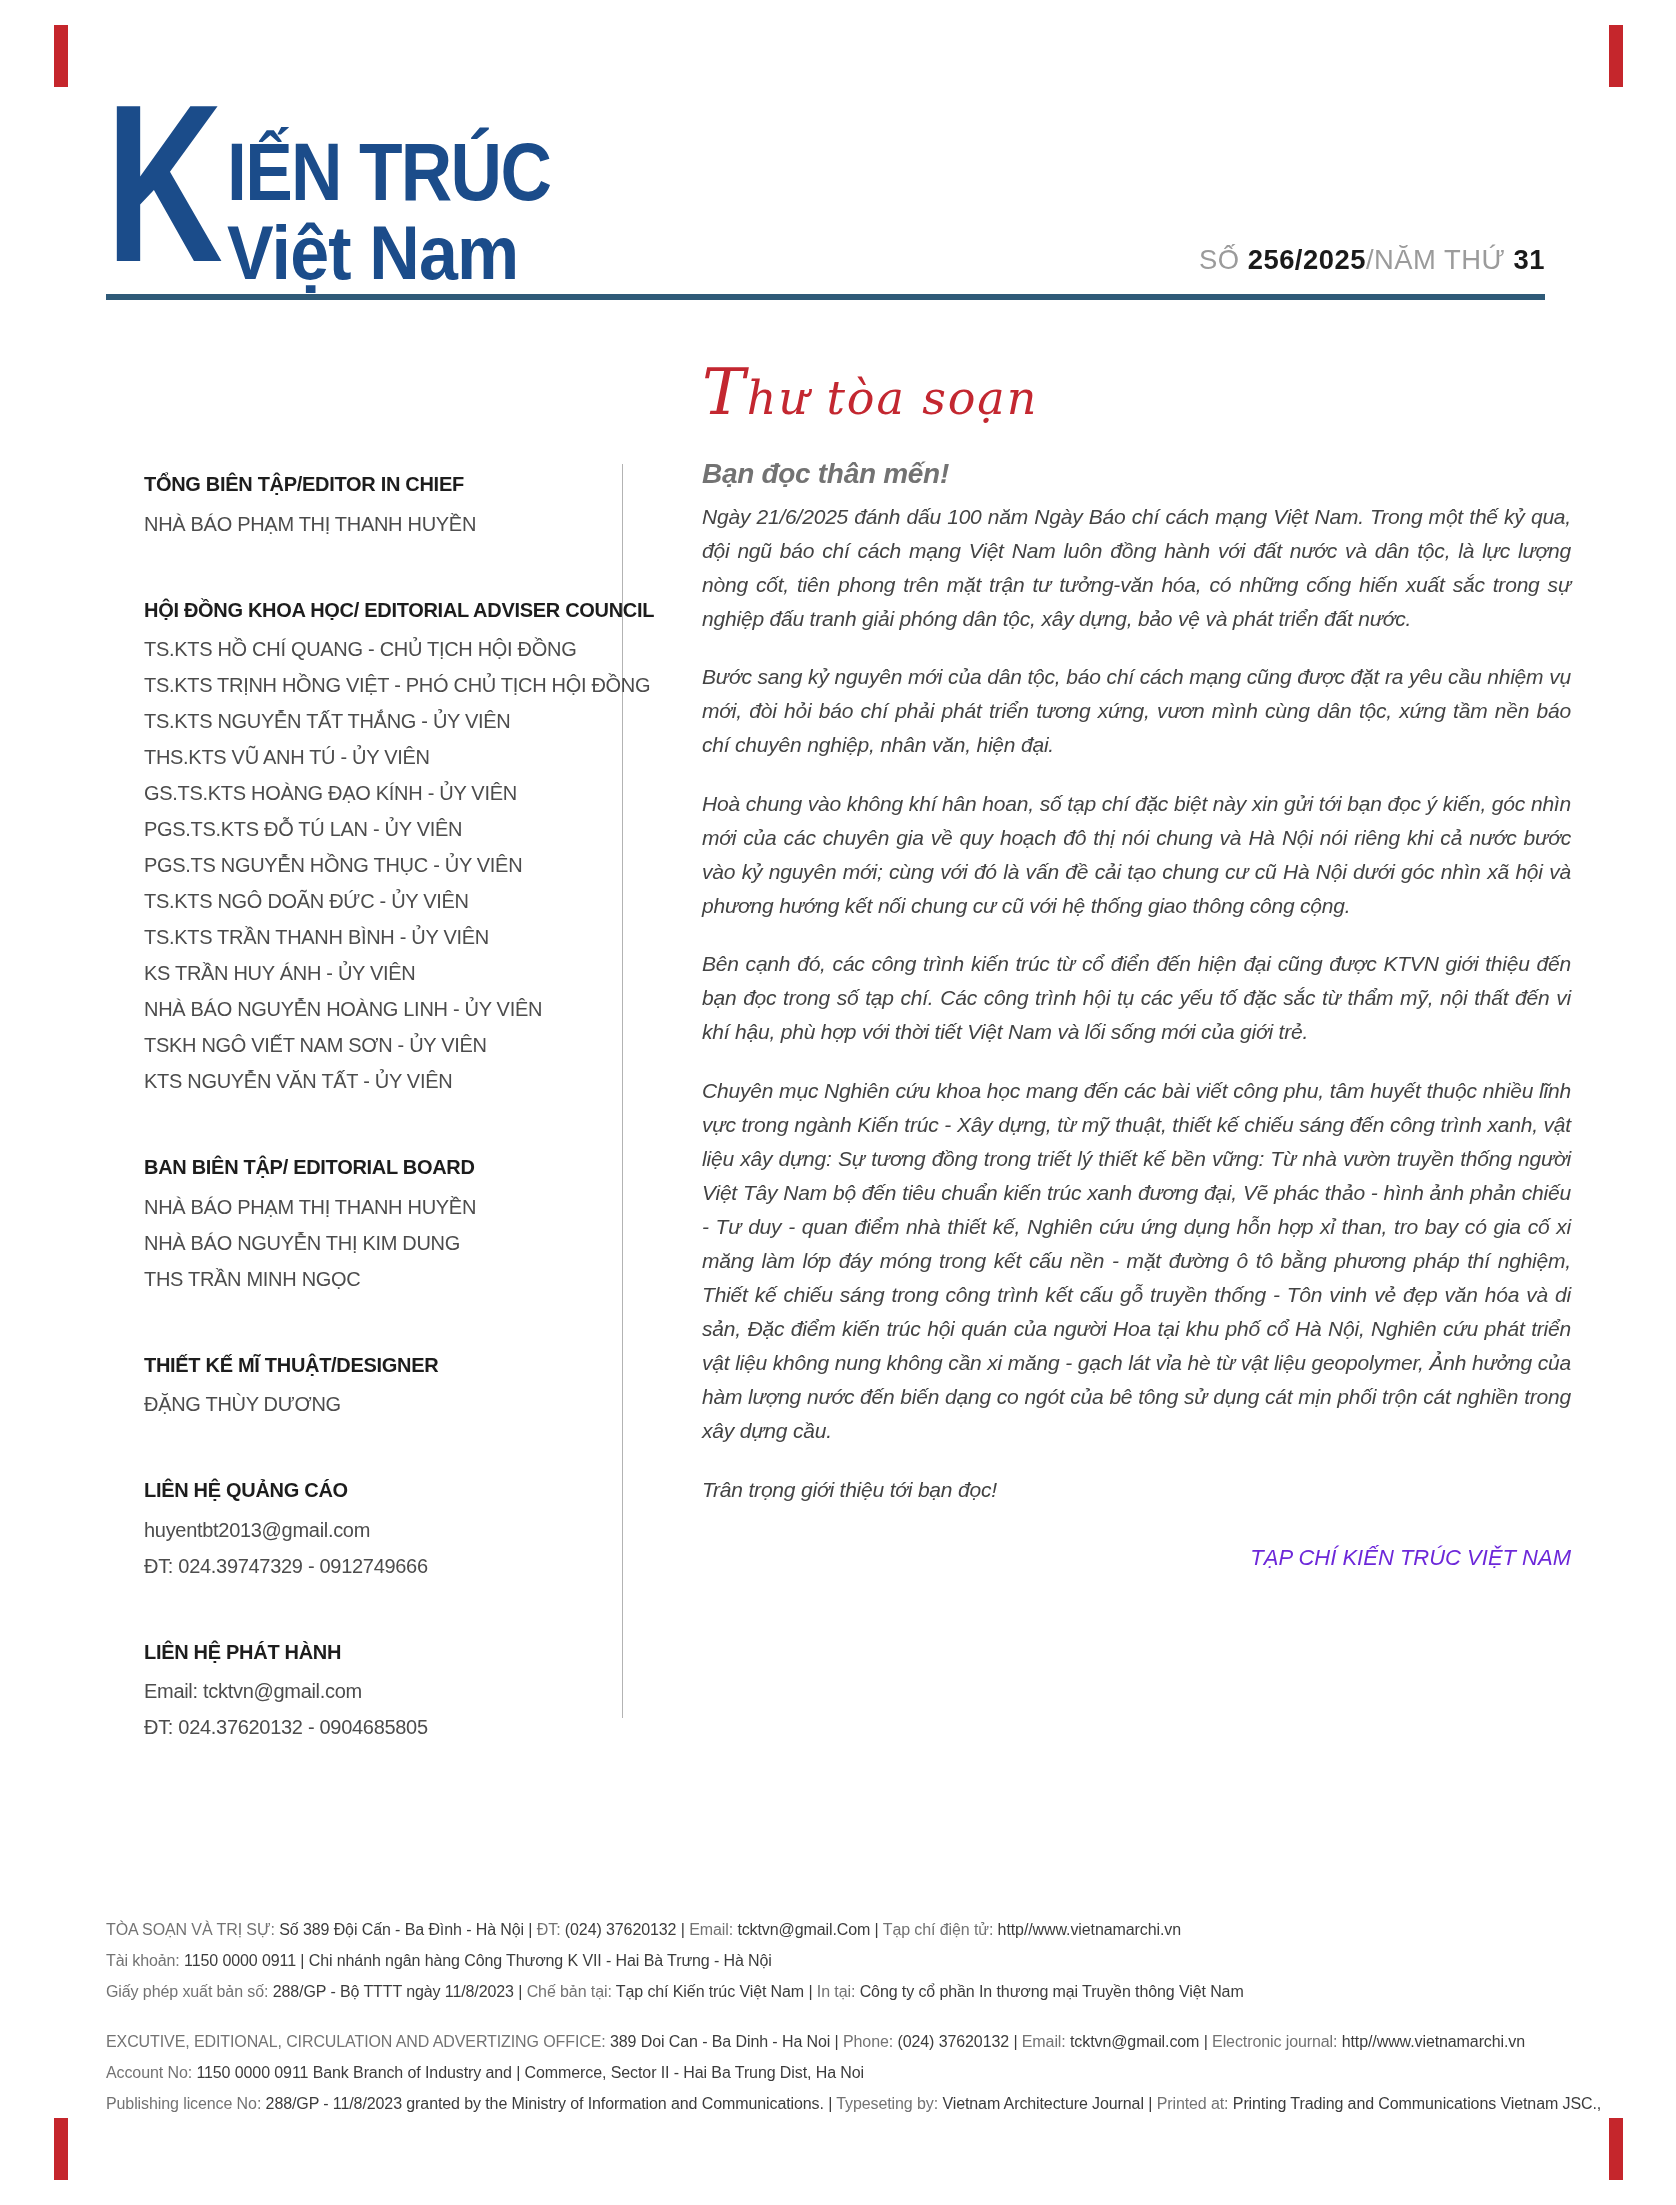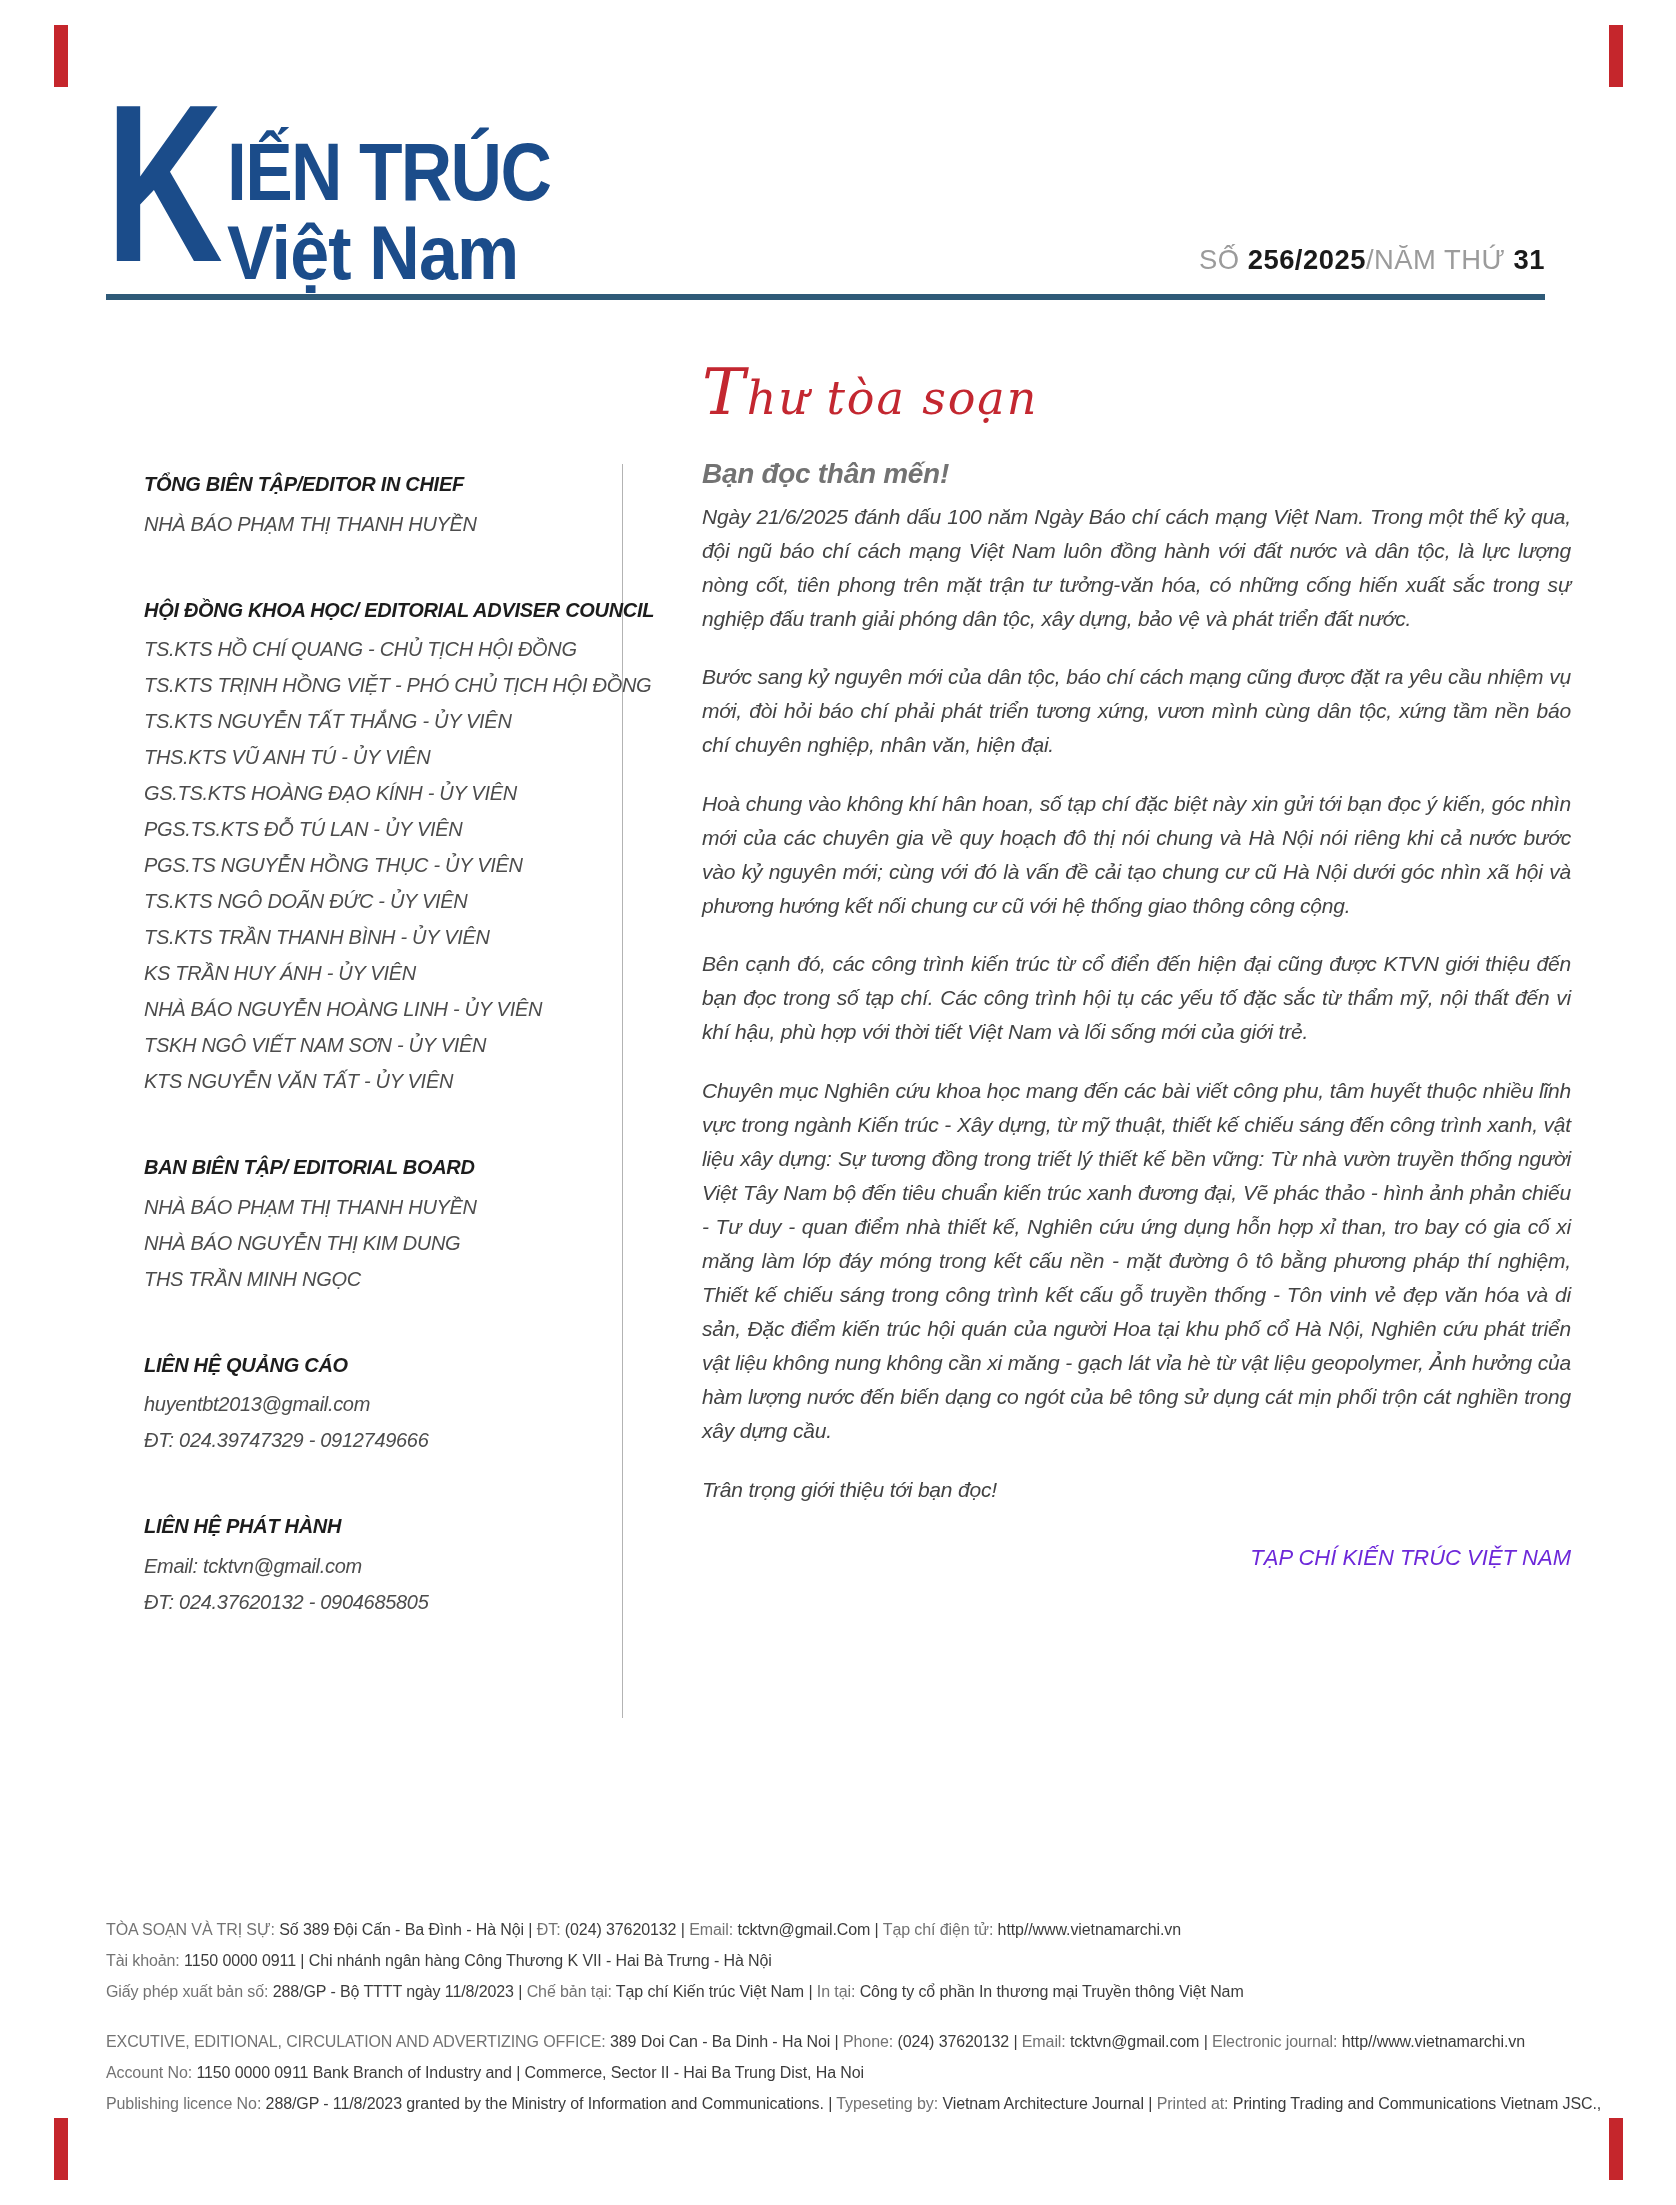--- a/index.html
+++ b/index.html
@@ -36,21 +36,21 @@
   .issue .seg-light{color:#9b9b9b;font-weight:normal;}
   .issue .seg-bold{color:#1a1a1a;font-weight:bold;}
 
   .header-rule{position:absolute;left:106px;right:132px;top:294px;height:5.7px;background:#2f5a78;}
 
   
   .v-divider{position:absolute;left:622px;top:464px;height:1254px;width:0.9px;background:#b3b3b3;}
 
   
   .masthead{position:absolute;left:144px;top:473px;width:468px;}
-  .m-section{margin-bottom:57px;font-style:italic;}
+  .m-section{margin-bottom:57px;}
   .m-title{
     font-weight:bold;font-size:20px;color:#1d1d1d;
     letter-spacing:-0.3px;white-space:nowrap;margin-bottom:9.5px;
   }
   .m-item{
     font-size:20px;color:#4c4c4c;line-height:36px;
     letter-spacing:-0.3px;white-space:nowrap;font-weight:normal;
   }
 
   
@@ -127,20 +127,24 @@
         <div class="m-item">TSKH NGÔ VIẾT NAM SƠN - ỦY VIÊN</div>
         <div class="m-item">KTS NGUYỄN VĂN TẤT - ỦY VIÊN</div>
       </div>
       <div class="m-section">
         <div class="m-title">BAN BIÊN TẬP/ EDITORIAL BOARD</div>
         <div class="m-item">NHÀ BÁO PHẠM THỊ THANH HUYỀN</div>
         <div class="m-item">NHÀ BÁO NGUYỄN THỊ KIM DUNG</div>
         <div class="m-item">THS TRẦN MINH NGỌC</div>
       </div>
       <div class="m-section">
+        <div class="m-title">THIẾT KẾ MĨ THUẬT/DESIGNER</div>
+        <div class="m-item">ĐẶNG THÙY DƯƠNG</div>
+      </div>
+      <div class="m-section">
         <div class="m-title">LIÊN HỆ QUẢNG CÁO</div>
         <div class="m-item">huyentbt2013@gmail.com</div>
         <div class="m-item">ĐT: 024.39747329 - 0912749666</div>
       </div>
       <div class="m-section">
         <div class="m-title">LIÊN HỆ PHÁT HÀNH</div>
         <div class="m-item">Email: tcktvn@gmail.com</div>
         <div class="m-item">ĐT: 024.37620132 - 0904685805</div>
       </div>
     </div>

